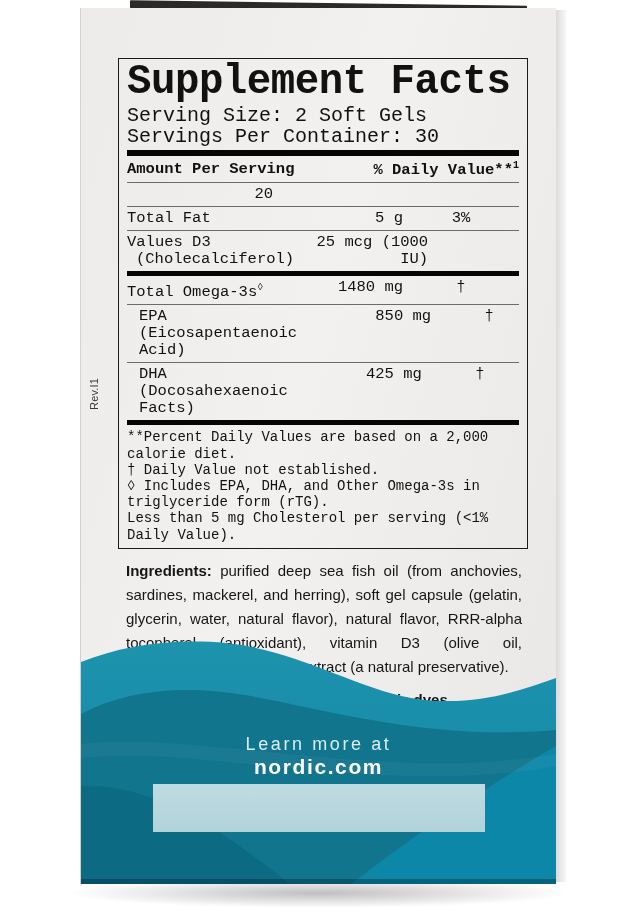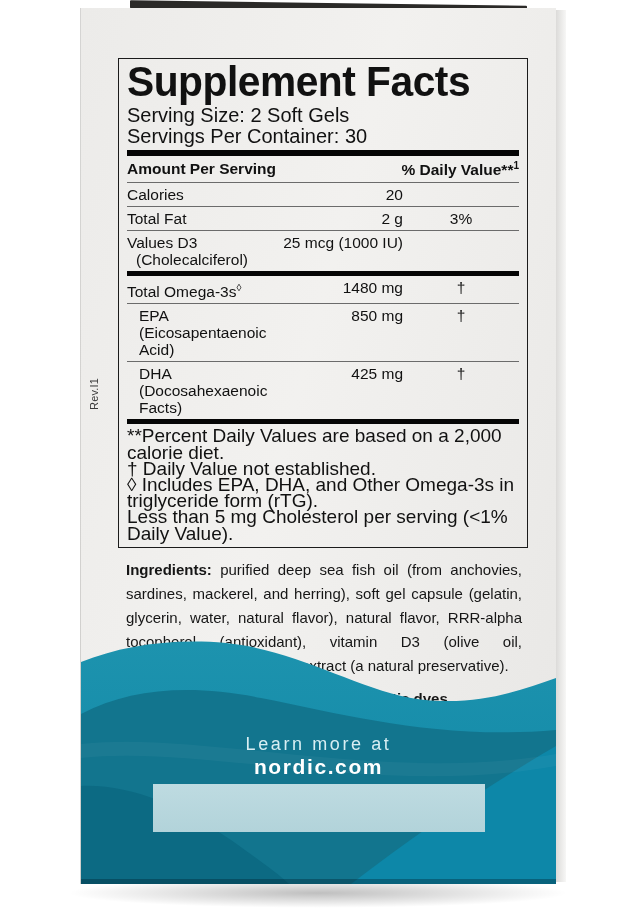--- a/index.html
+++ b/index.html
@@ -12,39 +12,39 @@
   .box{position:absolute;left:80px;top:8px;width:475px;height:876px;
         background:linear-gradient(105deg,#ecebe9 0%,#f2f1ef 45%,#e8e7e5 100%);
         border-left:1px solid rgba(0,0,0,0.10);overflow:hidden;}
   .right-face{position:absolute;left:555px;top:10px;width:11px;height:872px;
         background:linear-gradient(90deg,#d9d8d6,#f7f7f6);}
   .floor-shadow{position:absolute;left:66px;top:878px;width:504px;height:30px;
         background:radial-gradient(ellipse at center,rgba(0,0,0,0.25) 0%,rgba(0,0,0,0.0) 70%);}
 
   
   .panel{margin:50px 0 0 37px;width:410px;border:1.5px solid #1b1b1b;
-        padding:1px 8px 0 8px;box-sizing:border-box;background:transparent;}
+        padding:1px 8px 0 8px;box-sizing:border-box;background:transparent;font-family:Liberation Mono, monospace;}
   .panel-title{font-size:42px;font-weight:bold;letter-spacing:-0.5px;line-height:1.0;
         margin-top:1px;white-space:nowrap;transform:scaleX(0.97);transform-origin:left;}
   .serving{font-size:20px;line-height:17px;margin-top:4px;}
   .bar{height:6px;background:#050505;margin-top:5px;}
   .bar2{height:5px;background:#050505;}
   .hdr-row{display:flex;justify-content:space-between;font-weight:bold;
         font-size:15.5px;padding:4px 0 3px 0;}
   .hdr-row sup{font-size:10px;}
   .rule{border-top:1px solid #6b6b6b;}
   .n-row{display:grid;grid-template-columns:1fr 130px 116px;font-size:15.5px;
         padding:3px 0 3px 0;line-height:17px;}
   .n-name{padding-right:4px;}
   .n-name .sub{display:block;padding-left:9px;}
   .n-name sup{font-size:10px;}
   .n-amt{text-align:right;}
   .n-dv{text-align:center;}
   .indent{padding-left:12px;}
-  .footnotes{font-size:19px;line-height:16.2px;padding:4px 0 5px 0;}
+  .footnotes{font-size:14px;line-height:16.2px;padding:4px 0 5px 0;}
 
   .rev-code{position:absolute;left:7px;top:336px;height:66px;width:14px;
         writing-mode:vertical-rl;transform:rotate(180deg);font-size:11px;color:#3a3a3a;
         letter-spacing:0.2px;}
 
   .ingredients{margin:10px 34px 0 45px;font-size:15px;line-height:24px;
         text-align:justify;color:#161616;}
   .allergen{margin:12px 34px 0 45px;font-size:15px;font-weight:bold;color:#161616;}
 
   .origin{margin:26px 34px 0 45px;font-size:14.2px;line-height:17.5px;color:#2b2b2b;}
@@ -78,29 +78,28 @@
 
       <div class="bar"></div>
 
       <div class="hdr-row">
         <span>Amount Per Serving</span>
         <span><span>% Daily Value**</span><sup>1</sup></span>
       </div>
 
       <div class="rule"></div>
       <div class="n-row">
-        <span class="n-name">Calories</span>
         <span class="n-amt">20</span>
         <span class="n-dv"></span>
       </div>
 
       <div class="rule"></div>
       <div class="n-row">
         <span class="n-name">Total Fat</span>
-        <span class="n-amt">2 g</span>
+        <span class="n-amt">5 g</span>
         <span class="n-dv">3%</span>
       </div>
 
       <div class="rule"></div>
       <div class="n-row">
         <span class="n-name"><span>Values D3</span><span class="sub">(Cholecalciferol)</span></span>
         <span class="n-amt">25 mcg (1000 IU)</span>
       </div>
 
       <div class="bar2"></div>

